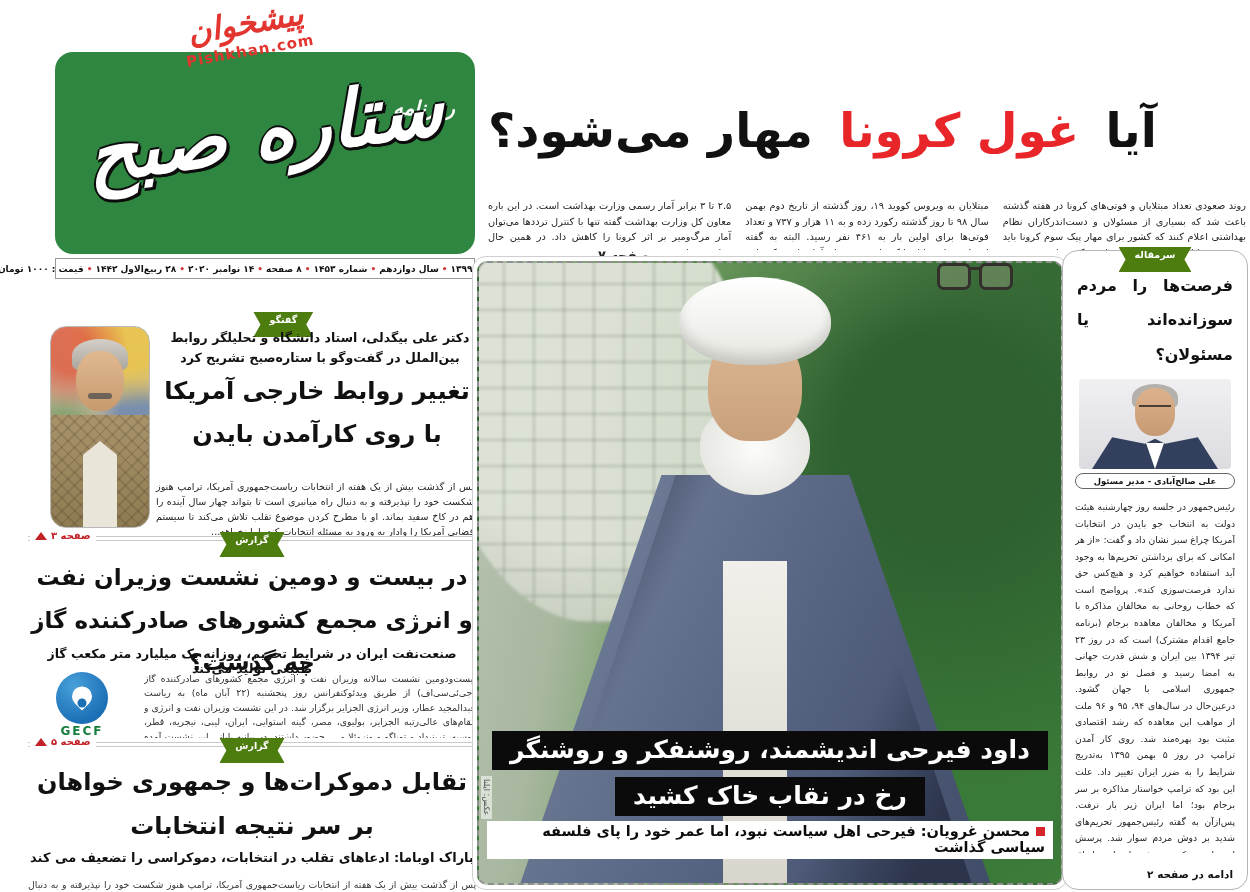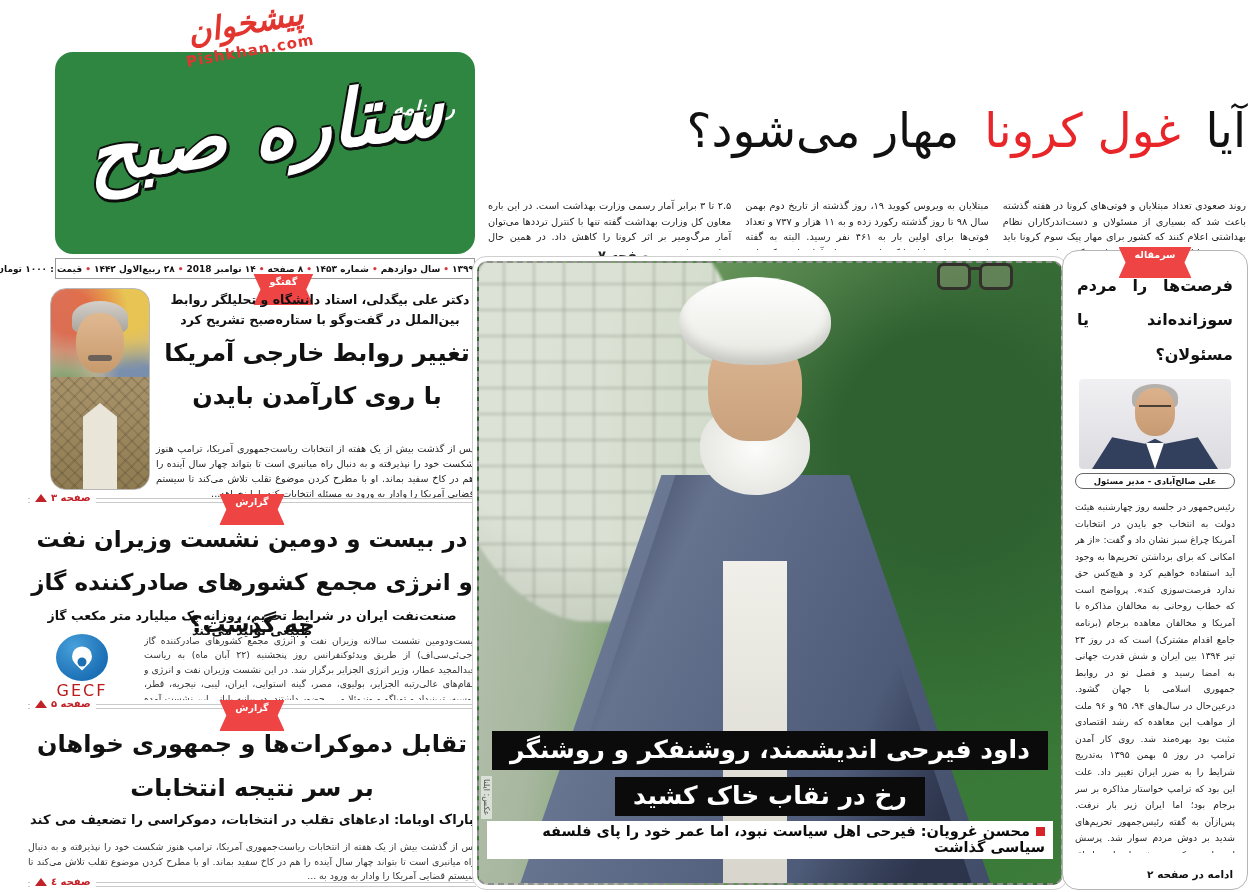--- a/index.html
+++ b/index.html
@@ -37,51 +37,51 @@
     display:flex; align-items:center; justify-content:center; white-space:nowrap;
   }
   .dateline span + span::before { content:"•"; color:#d6393d; margin:0 3px; }
   
   .top-kicker {
     position:absolute; left:600px; top:40px; width:560px; text-align:center;
     font-size:18px; font-weight:bold;
   }
   .main-headline {
     position:absolute; left:488px; top:80px; width:758px; height:106px;
-    line-height:102px; text-align:right; white-space:nowrap;
-    font-size:47px; font-weight:400; letter-spacing:-1px;
+    line-height:102px; text-align:left; white-space:nowrap;
+    font-size:47px; font-weight:700; letter-spacing:-1px;
   }
   .main-headline .red { color:#e8262a; margin:0 10px; }
   .lead-row {
     position:absolute; left:488px; top:198px; width:758px; height:52px;
     display:flex; gap:14px; overflow:hidden;
   }
   .lead-row p { flex:1; font-size:9.8px; line-height:1.6; text-align:justify; color:#222; }
   .pageref7 { position:absolute; left:598px; top:248px; font-size:13px; font-weight:bold; color:#222; }
   
   .ribbon {
-    display:inline-block; background:#ef4444; color:#fff; font-size:9.5px;
-    font-weight:bold; padding:2px 16px 18px;
+    display:inline-block; background:#4d7c0f; color:#fff; font-size:9.5px;
+    font-weight:bold; padding:2px 16px 12px;
     clip-path:polygon(0 0,100% 0,calc(100% - 7px) 50%,100% 100%,0 100%,7px 50%);
     white-space:nowrap;
   }
   .divider { position:relative; height:10px; }
   .divider .rule { position:absolute; left:0; right:0; top:2px; height:5px;
     border-top:1px solid #c9c9c9; border-bottom:1px solid #c9c9c9; }
   .divider .pageref {
     position:absolute; left:2px; top:-4px; background:#fff; padding:0 5px;
     color:#c22127; font-size:10px; font-weight:bold; white-space:nowrap;
   }
   .chev { display:inline-block; width:0; height:0; border-left:6px solid transparent;
     border-right:6px solid transparent; border-bottom:8px solid #c22127; margin-right:4px;
     vertical-align:-1px; }
   .divider .mid-ribbon { position:absolute; left:50%; top:-6px; transform:translateX(-50%); }
   
   .leftcol { position:absolute; left:28px; top:266px; width:448px; height:626px; }
-  .leftcol > div { position:absolute; }
+  .leftcol > div { position:absolute;margin-top:38px; }
   .a1-badge { top:4px; left:57%; transform:translateX(-50%); }
   .a1-kicker { top:24px; right:0; width:312px; text-align:center; font-size:12.5px; font-weight:bold; line-height:1.6; }
   .a1-photo {
     top:22px; left:22px; width:100px; height:202px; border-radius:16px; overflow:hidden;
     border:1px solid #b9b9b9;
     background:
       radial-gradient(circle at 20% 12%, rgba(226,84,58,.75) 0 11%, transparent 30%),
       radial-gradient(circle at 78% 8%, rgba(238,198,64,.8) 0 13%, transparent 33%),
       radial-gradient(circle at 86% 45%, rgba(72,118,188,.6) 0 12%, transparent 30%),
       radial-gradient(circle at 12% 52%, rgba(94,148,84,.55) 0 13%, transparent 32%),
@@ -110,21 +110,21 @@
   .a2-row { top:368px; left:0; width:100%; height:66px; display:flex; gap:8px; }
   .a2-lead { flex:1; font-size:9.3px; line-height:1.55; text-align:justify; color:#333; overflow:hidden; }
   .gecf { width:108px; display:flex; flex-direction:column; align-items:center; justify-content:flex-start; }
   .gecf-circle { position:relative; width:52px; height:52px; border-radius:50%;
     background:radial-gradient(circle at 35% 28%, #47a0da, #1b6fb5 72%); }
   .gecf-circle::after { content:""; position:absolute; left:50%; top:50%;
     width:20px; height:20px; background:#fff; border-radius:0 50% 50% 50%;
     transform:translate(-50%,-58%) rotate(-135deg); }
   .gecf-circle::before { content:""; position:absolute; z-index:2; left:50%; top:60%;
     width:9px; height:9px; border-radius:50%; background:#1b6fb5; transform:translate(-50%,-50%); }
-  .gecf-label { font-size:16px; letter-spacing:2px; color:#b91c1c; font-weight:normal; direction:ltr; }
+  .gecf-label { font-size:12px; letter-spacing:2px; color:#15803d; font-weight:bold; direction:ltr; }
   .a2-divider { top:436px; left:0; width:100%; }
   .a3-headline { top:456px; left:0; width:100%; text-align:center; font-size:24px; font-weight:800; line-height:1.85; }
   .a3-subhead { top:546px; left:0; width:100%; text-align:center; font-size:13px; font-weight:bold; }
   .a3-lead { top:574px; left:0; width:100%; font-size:9.4px; line-height:1.55; text-align:justify; color:#333; }
   .a3-divider { top:614px; left:0; width:100%; }
   
   .photo-card { position:absolute; left:472px; top:256px; width:596px; height:634px;
     border:1px solid #cfcfcf; border-radius:14px; padding:4px; background:#fff; }
   .photo { position:relative; width:100%; height:100%; border:2px dashed #8f8f8f;
     border-radius:10px; overflow:hidden;
@@ -213,21 +213,21 @@
 
   <div class="green-box">
     <div class="logo-kicker">روزنامه</div>
     <div class="logo-script">ستاره صبح</div>
   </div>
   <div class="dateline">
     <span>شنبه ۲۴ آبان ۱۳۹۹</span>
     <span>سال دوازدهم</span>
     <span>شماره ۱۴۵۳</span>
     <span>۸ صفحه</span>
-    <span>۱۴ نوامبر 2018</span>
+    <span>۱۴ نوامبر ۲۰۲۰</span>
     <span>۲۸ ربیع‌الاول ۱۴۴۲</span>
     <span>قیمت : ۱۰۰۰ تومان</span>
   </div>
 
   <div class="main-headline">
     <span>آیا</span>
     <span class="red">غول کرونا</span>
     <span>مهار می‌شود؟</span>
   </div>
   <div class="lead-row">

